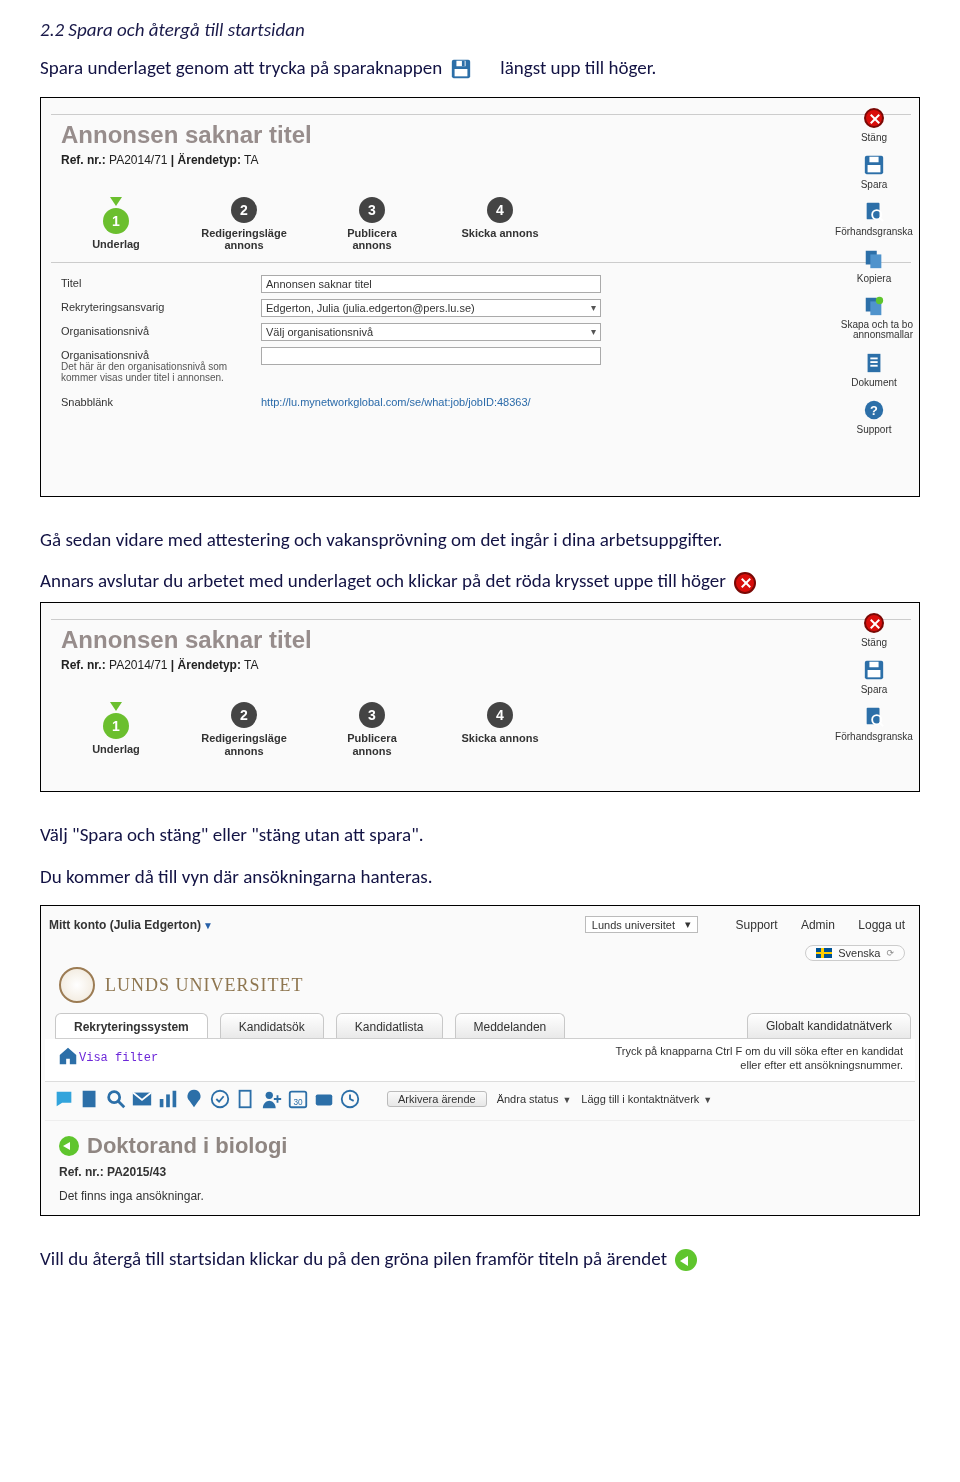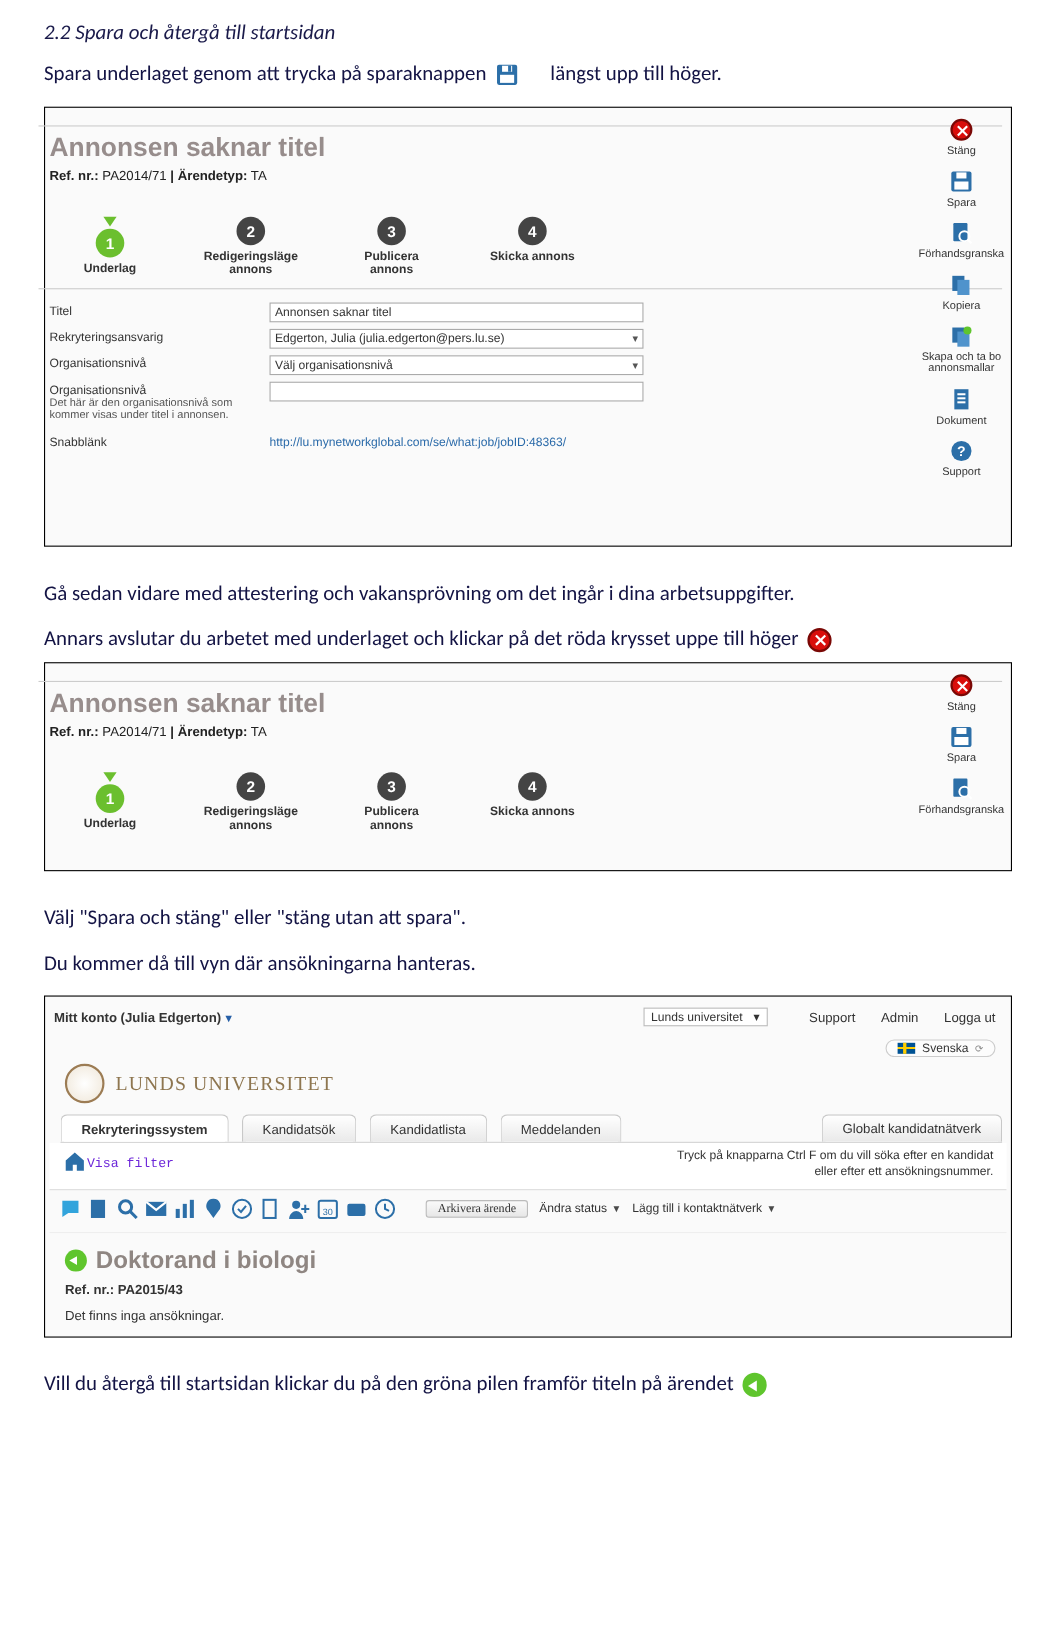--- a/index.html
+++ b/index.html
@@ -44,21 +44,21 @@
   }
   .inline-back-icon::before {
     content:""; position:absolute; left:5px; top:7px; width:0; height:0;
     border-top:5px solid transparent; border-bottom:5px solid transparent; border-right:8px solid #fff;
   }
 
   
   .frame {
     border:1px solid #000;
     background:#fafafa;
-    padding: 10px 8px 6px 4px;
+    padding: 10px 8px 6px 20px;
     margin-bottom: 30px;
     position: relative;
     font-family: "Segoe UI", Arial, sans-serif;
     color:#333;
   }
   .frame .divider    { height:1px; background:#ccc; margin:6px 0 6px -10px; }
   .panel-title { color:#978d8c; font-weight:bold; font-size:24px; margin-top:6px; }
   .panel-sub   { font-size:12px; color:#222; margin-top:4px; }
   .panel-sub b { font-weight:bold; }
 
@@ -88,21 +88,21 @@
     border:1px solid #aaa; background:#fff; font-size:11px; padding:2px 4px; height:18px;
     display:flex; align-items:center; justify-content:space-between;
   }
   .ctrl .dd { font-size:10px; color:#555; }
   .lnk { color:#2a6aa9; font-size:11px; }
 
   
   .right-actions {
     position:absolute; right:6px; top:8px;
     display:flex; flex-direction:column; gap:10px;
-    font-size:10px; color:#333; text-align:center;
+    font-size:10px; color:#333; text-align:right;
     width:78px;
   }
   .right-actions .act { display:flex; flex-direction:column; align-items:center; gap:2px; }
   .ico { width:24px; height:24px; display:flex; align-items:center; justify-content:center; }
   .ico-close { width:20px;height:20px;border-radius:50%; background:#d90e0b; border:2px solid #7a0805; position:relative;}
   .ico-close::before,.ico-close::after{content:"";position:absolute;left:8px;top:3px;width:2px;height:12px;background:#fff;}
   .ico-close::before{transform:rotate(45deg);} .ico-close::after{transform:rotate(-45deg);}
   .ico-save svg{width:22px;height:22px;}
   .ico-preview svg, .ico-copy svg, .ico-template svg, .ico-doc svg, .ico-support svg { width:22px; height:22px; }
 
@@ -126,21 +126,21 @@
   .dash .tab.active { background:#fff; font-weight:bold; }
   .dash .tab.right { margin-left:auto; text-align:center; line-height:1.05;}
   .dash .hintbar { display:flex; justify-content:space-between; align-items:flex-start;
                    border-bottom:1px solid #ddd; padding:6px 12px 8px 12px; background:#fff;}
   .dash .hintbar .home-ico svg{width:22px;height:22px;}
   .dash .hintbar .filter { color:#6d28d9; font-family:Liberation Mono, monospace;}
   .dash .hintbar .hint-text { text-align:right; font-size:11px; line-height:1.25; max-width:310px;}
   .dash .iconrow { display:flex; align-items:center; gap:4px; padding:6px 8px 10px 8px; flex-wrap:wrap;}
   .dash .iconrow .mini{ width:22px;height:22px; display:flex; align-items:center; }
   .dash .iconrow .btn { border:1px solid #bbb; background:linear-gradient(#fafafa,#e7e7e7);
-                        font-size:11px; padding:1px 10px; border-radius:3px;font-family:Liberation Serif, serif; }
+                        font-size:11px; padding:1px 10px; border-radius:3px; }
   .dash .iconrow .dd-label { font-size:11px; margin-left:6px; }
   .dash .iconrow .tri2 { font-size:9px; color:#4a4a4a; margin-left:4px;}
   .dash .job-area { border-top:1px solid #eee; padding:12px 10px 6px 14px;}
   .dash .job-title { color:#8f8682; font-size:22px; font-weight:bold; display:flex; align-items:center; gap:8px;}
   .dash .job-title .back-circle { width:20px; height:20px; border-radius:50%; background:#5fc52d; position:relative;}
   .dash .job-title .back-circle::before{content:"";position:absolute;left:4px;top:6px;width:0;height:0;
     border-top:4px solid transparent;border-bottom:4px solid transparent;border-right:7px solid #fff;}
   .dash .ref2 { font-size:12px; font-weight:bold; margin-top:6px;}
   .dash .noapps { font-size:12px; margin-top:10px;}
 </style>

